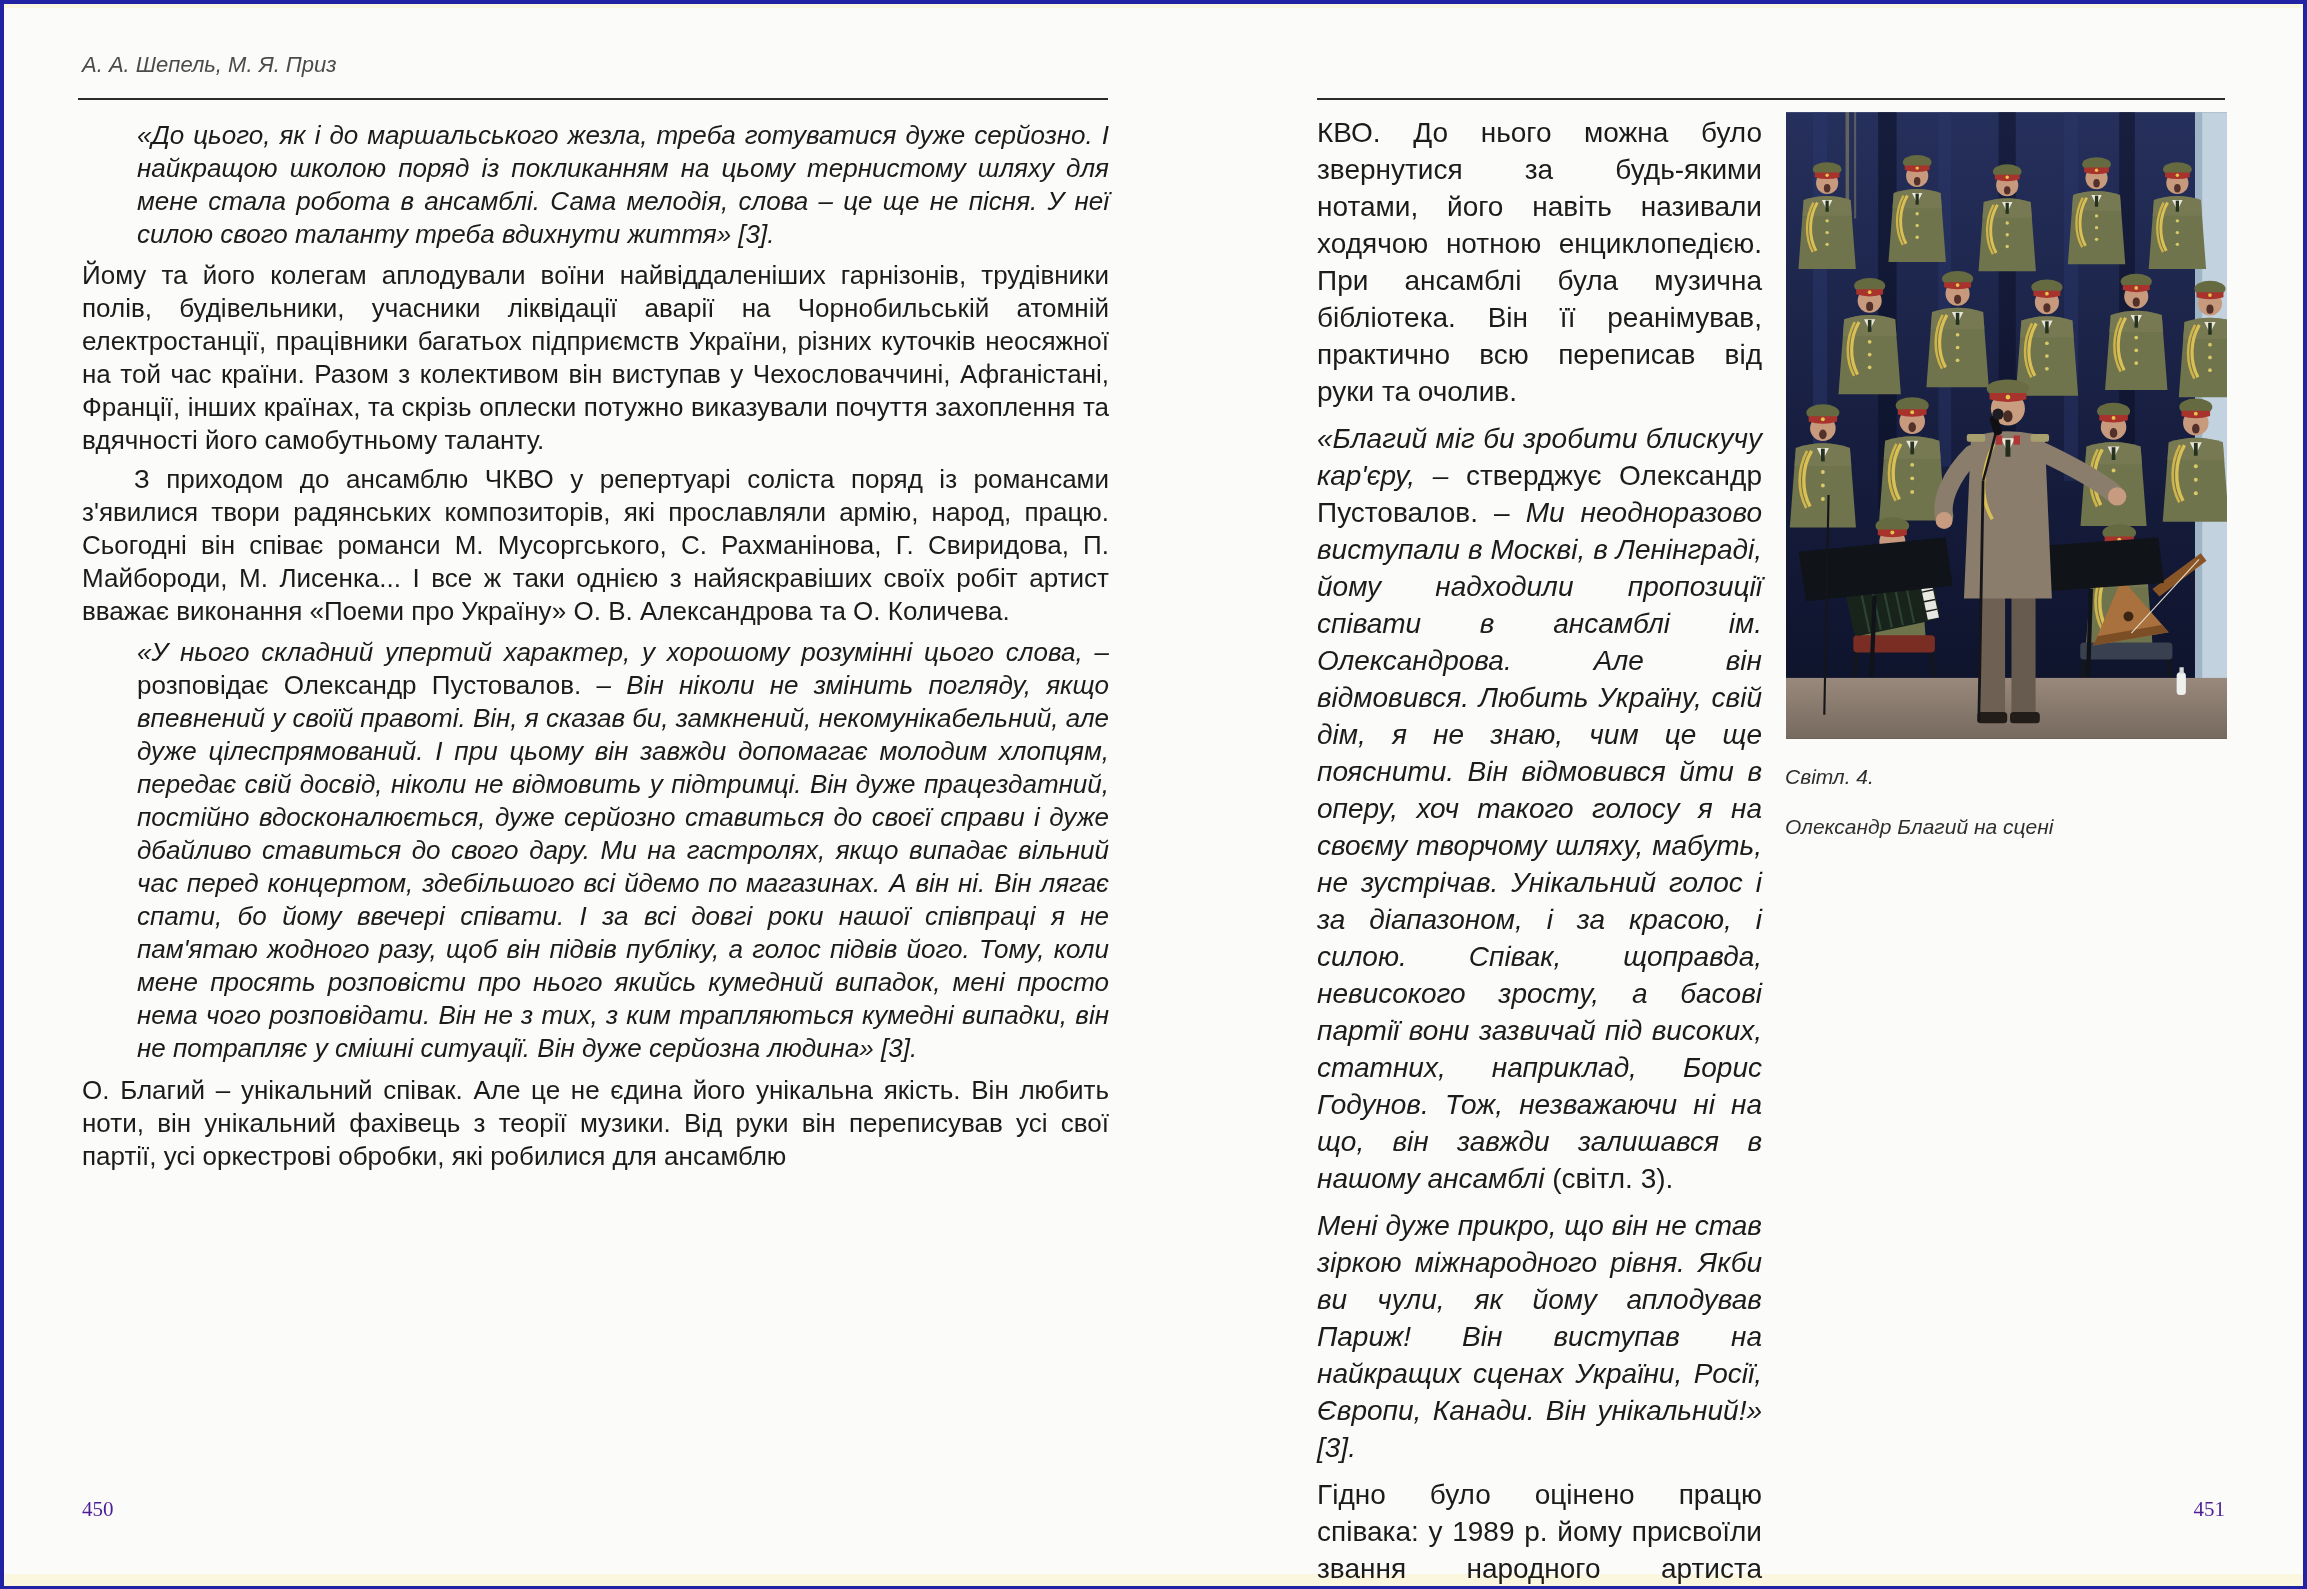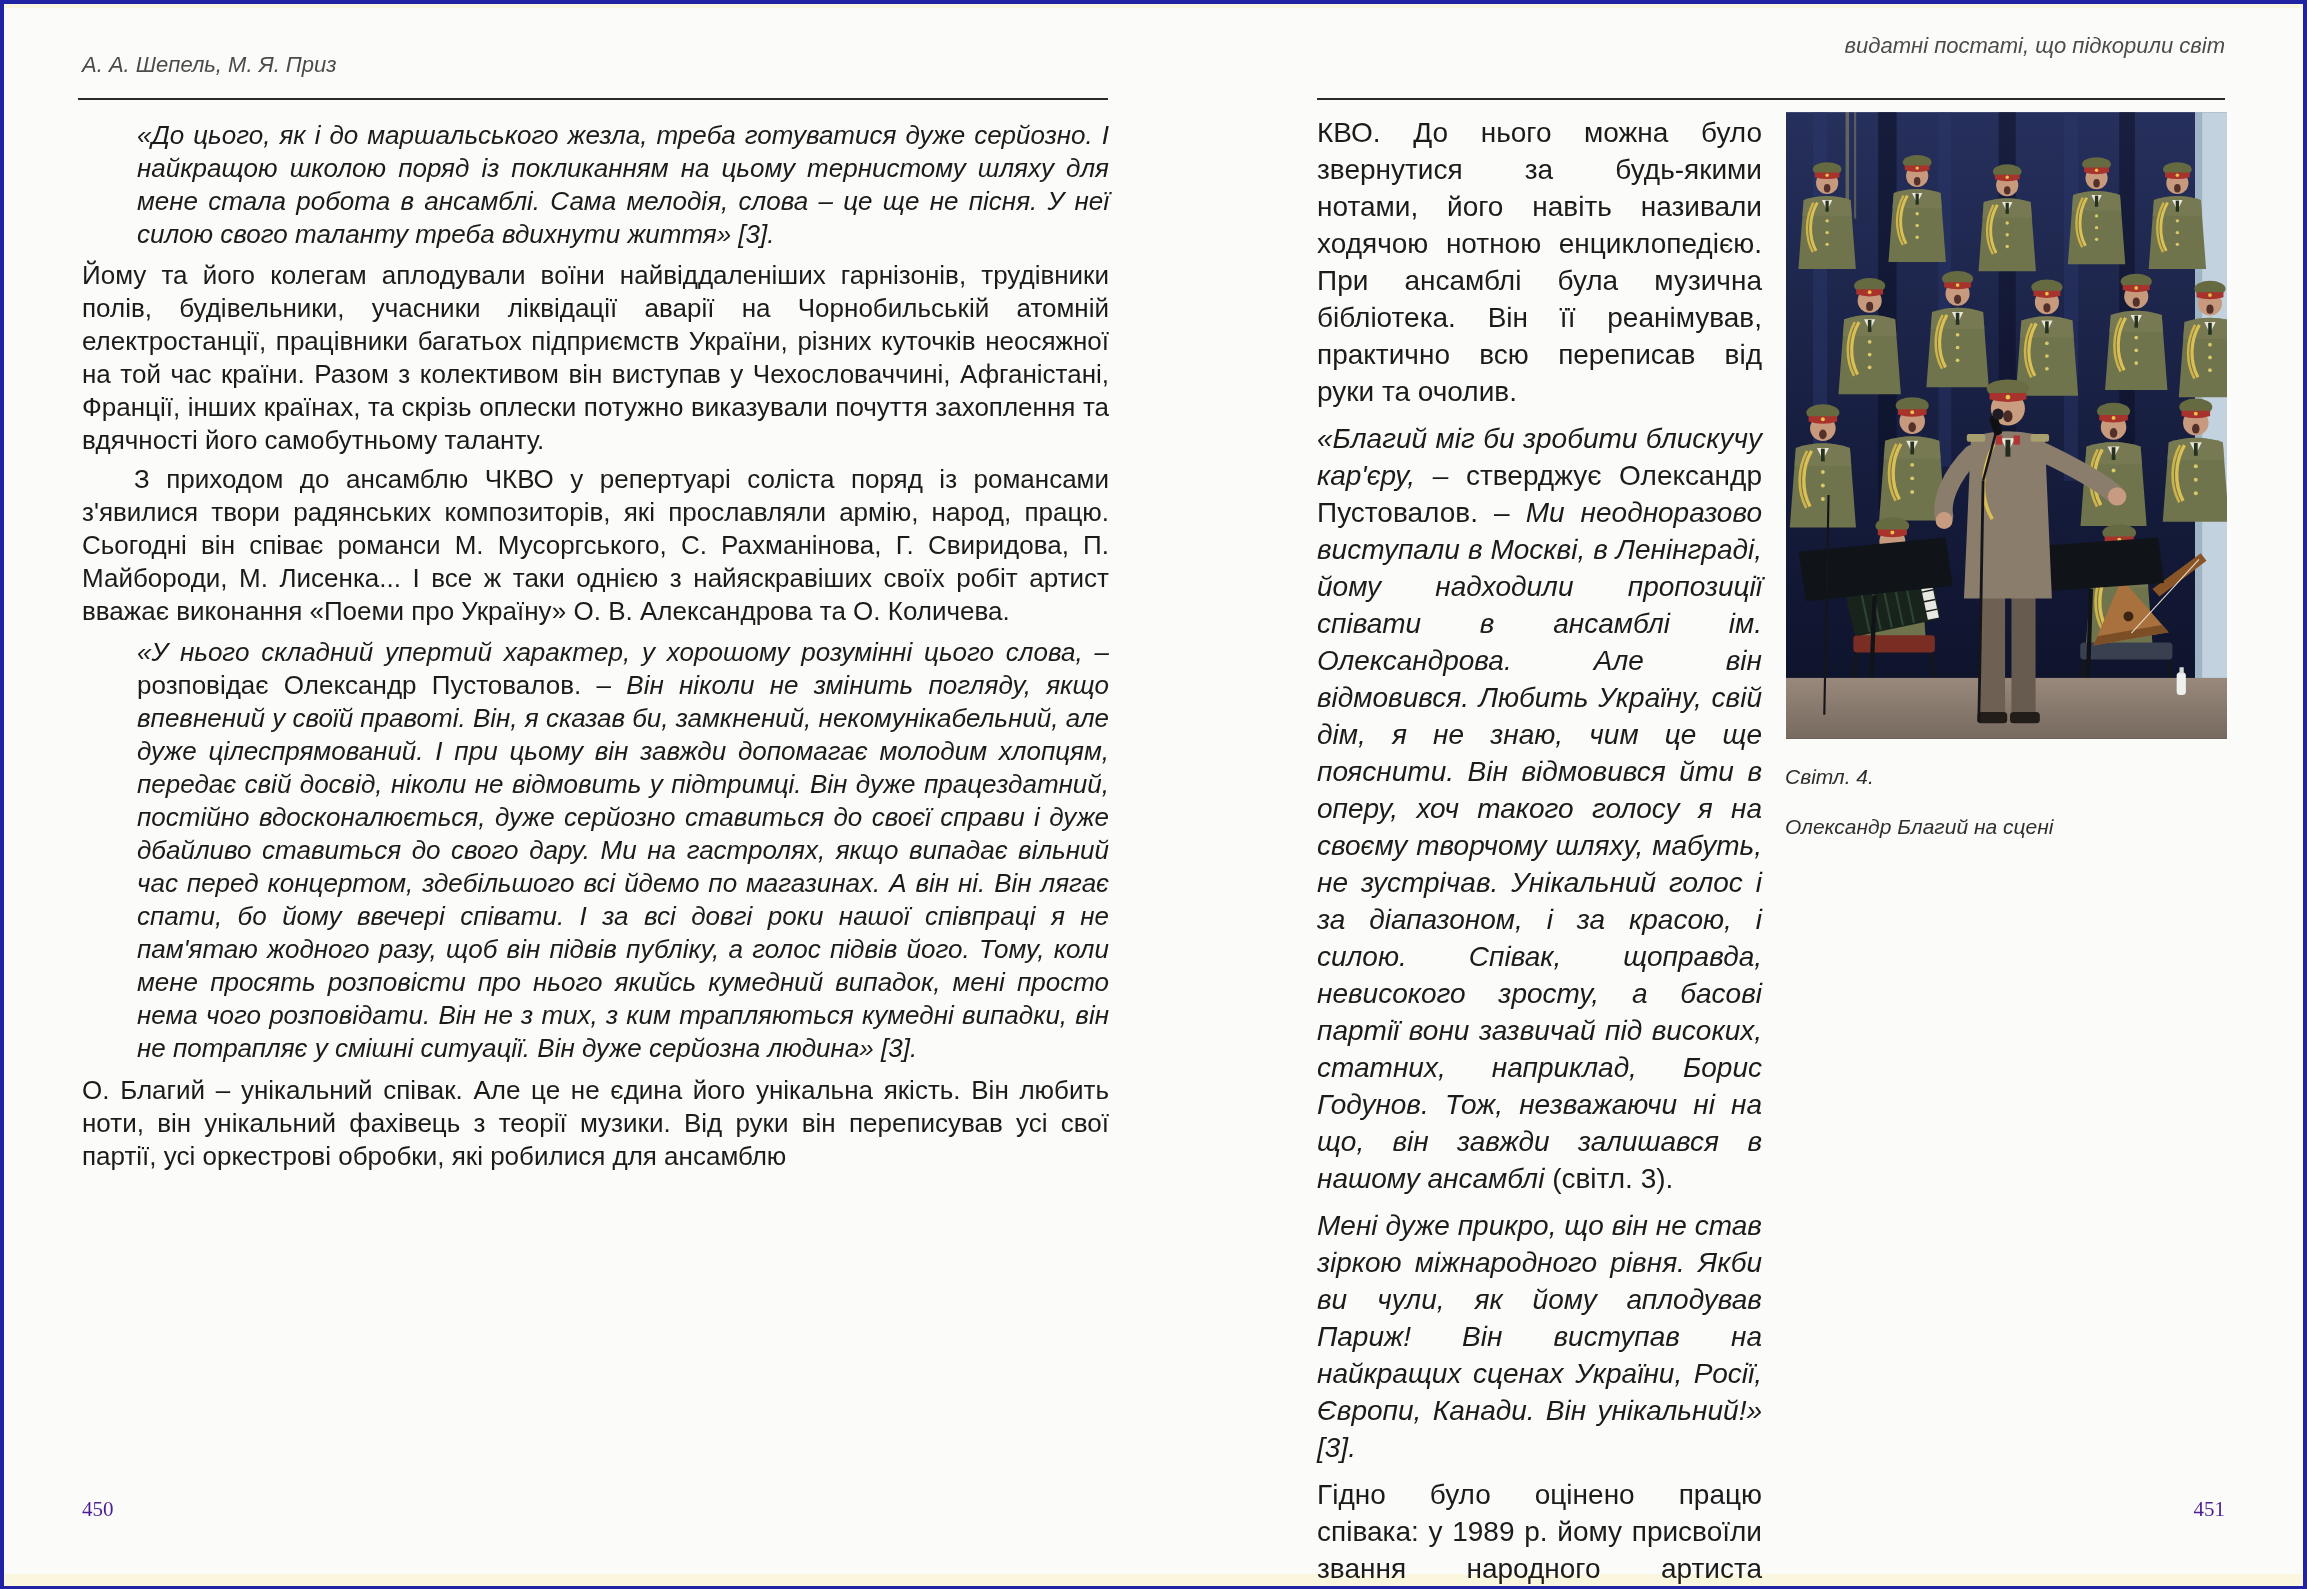--- a/index.html
+++ b/index.html
@@ -79,21 +79,20 @@
     <p class="bq">«До цього, як і до маршальського жезла, треба готуватися дуже серйозно. І найкращою школою поряд із покликанням на цьому тернистому шляху для мене стала робота в ансамблі. Сама мелодія, слова – це ще не пісня. У неї силою свого таланту треба вдихнути життя» [3].</p>
     <p>Йому та його колегам аплодували воїни найвіддаленіших гарнізонів, трудівники полів, будівельники, учасники ліквідації аварії на Чорнобильській атомній електростанції, працівники багатьох підприємств України, різних куточків неосяжної на той час країни. Разом з колективом він виступав у Чехословаччині, Афганістані, Франції, інших країнах, та скрізь оплески потужно виказували почуття захоплення та вдячності його самобутньому таланту.</p>
     <p class="indent">З приходом до ансамблю ЧКВО у репертуарі соліста поряд із романсами з'явилися твори радянських композиторів, які прославляли армію, народ, працю. Сьогодні він співає романси М. Мусоргського, С. Рахманінова, Г. Свиридова, П. Майбороди, М. Лисенка... І все ж таки однією з найяскравіших своїх робіт артист вважає виконання «Поеми про Україну» О. В. Александрова та О. Количева.</p>
     <p class="bq"><span class="it">«У нього складний упертий характер, у хорошому розумінні цього слова, – </span><span class="rm">розповідає Олександр Пустовалов. – </span><span class="it">Він ніколи не змінить погляду, якщо впевнений у своїй правоті. Він, я сказав би, замкнений, некомунікабельний, але дуже цілеспрямований. І при цьому він завжди допомагає молодим хлопцям, передає свій досвід, ніколи не відмовить у підтримці. Він дуже працездатний, постійно вдосконалюється, дуже серйозно ставиться до своєї справи і дуже дбайливо ставиться до свого дару. Ми на гастролях, якщо випадає вільний час перед концертом, здебільшого всі йдемо по магазинах. А він ні. Він лягає спати, бо йому ввечері співати. І за всі довгі роки нашої співпраці я не пам'ятаю жодного разу, щоб він підвів публіку, а голос підвів його. Тому, коли мене просять розповісти про нього якийсь кумедний випадок, мені просто нема чого розповідати. Він не з тих, з ким трапляються кумедні випадки, він не потрапляє у смішні ситуації. Він дуже серйозна людина» [3].</span></p>
     <p>О. Благий – унікальний співак. Але це не єдина його унікальна якість. Він любить ноти, він унікальний фахівець з теорії музики. Від руки він переписував усі свої партії, усі оркестрові обробки, які робилися для ансамблю</p>
   </div>
 
   <div class="pagenum left">450</div>
 
   <div class="runhead right">
-    <div>видатні постаті, що підкорили світ</div>
   </div>
   <div class="rule right"></div>
 
   <div class="col right">
     <p>КВО. До нього можна було звернутися за будь-якими нотами, його навіть називали ходячою нотною енциклопедією. При ансамблі була музична бібліотека. Він її реанімував, практично всю переписав від руки та очолив.</p>
     <p><span class="it">«Благий міг би зробити блискучу кар'єру, – </span><span class="rm">стверджує Олександр Пустовалов. – </span><span class="it">Ми неодноразово виступали в Москві, в Ленінграді, йому надходили пропозиції співати в ансамблі ім. Олександрова. Але він відмовився. Любить Україну, свій дім, я не знаю, чим це ще пояснити. Він відмовився йти в оперу, хоч такого голосу я на своєму творчому шляху, мабуть, не зустрічав. Унікальний голос і за діапазоном, і за красою, і силою. Співак, щоправда, невисокого зросту, а басові партії вони зазвичай під високих, статних, наприклад, Борис Годунов. Тож, незважаючи ні на що, він завжди залишався в нашому ансамблі </span><span class="rm">(світл. 3).</span></p>
     <p class="it">Мені дуже прикро, що він не став зіркою міжнародного рівня. Якби ви чули, як йому аплодував Париж! Він виступав на найкращих сценах України, Росії, Європи, Канади. Він унікальний!» [3].</p>
     <p>Гідно було оцінено працю співака: у 1989 р. йому присвоїли звання народного артиста України.</p>
   </div>
 

